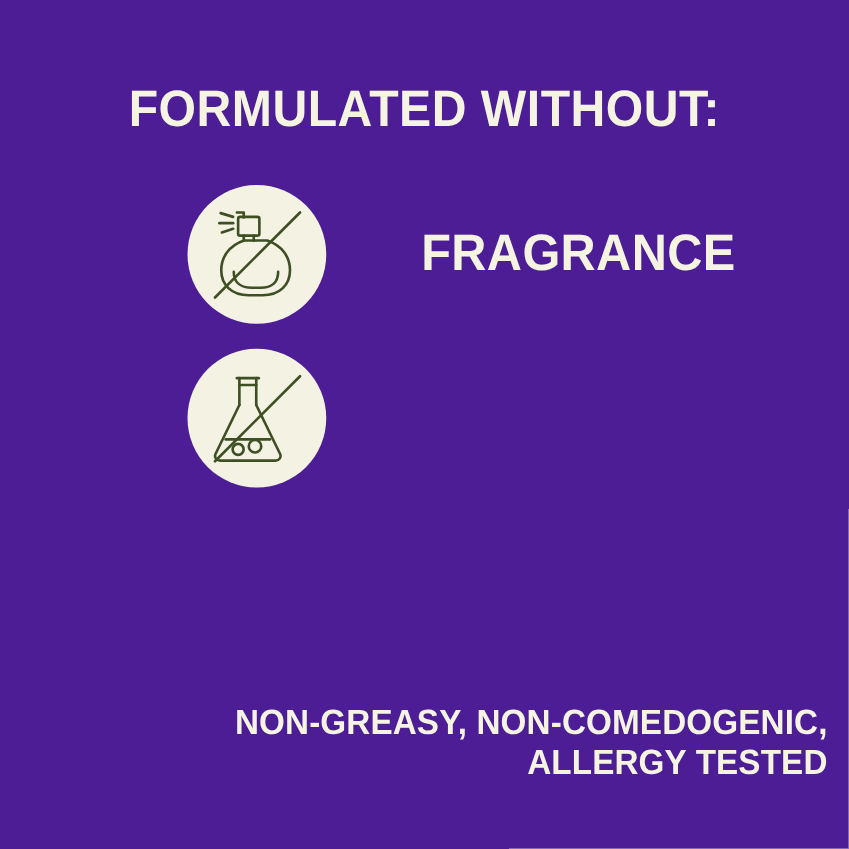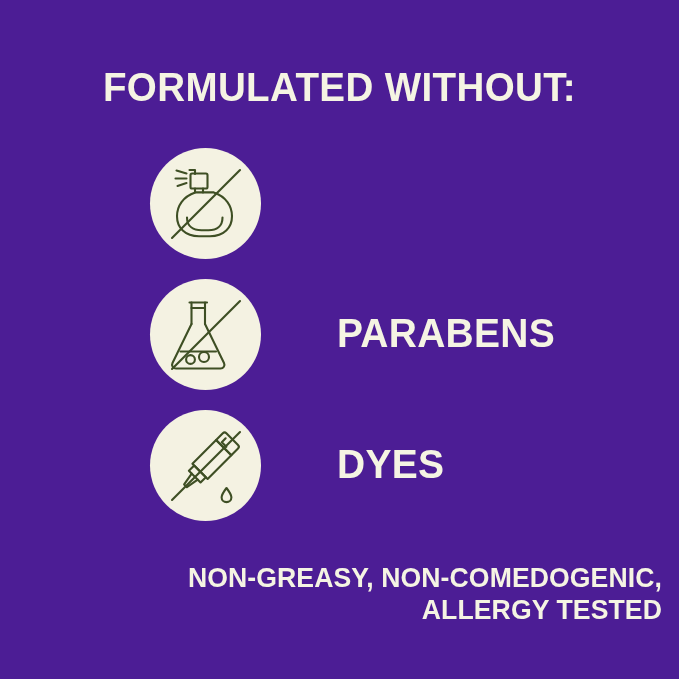--- a/index.html
+++ b/index.html
@@ -139,20 +139,23 @@
                    C 74.0 88.2, 82.0 79.6, 82.0 68.2
                    C 82.0 58.0, 76.0 48.5, 63.8 44.4
                    Z"></path>
 
           <path d="M37.0 69.5 C 37.0 78.5, 43.5 82.2, 51.5 82.2
                    L 58.5 82.2 C 66.5 82.2, 72.5 78.5, 72.5 69.5"></path>
 
           <line x1="22.0" y1="90.0" x2="90.0" y2="22.0"></line>
         </svg>
       </div>
+      <div class="row-label">
+        <span>FRAGRANCE</span>
+      </div>
     </div>
 
     <div class="row">
       <div class="badge">
         <svg viewBox="0 0 111 111" xmlns="http://www.w3.org/2000/svg" fill="none" stroke="#3E4F24" stroke-width="2.1" stroke-linecap="round" stroke-linejoin="round">
 
           <path d="M39.5 23.5 h17.5"></path>
 
           <path d="M41.5 23.5 v21.5 M55.0 23.5 v21.5"></path>
 
@@ -163,53 +166,22 @@
                    L 55.0 45.0"></path>
 
           <path d="M30.5 72.5 H 66.0"></path>
 
           <circle cx="40.5" cy="80.5" r="4.4"></circle>
           <circle cx="54.0" cy="78.0" r="5.0"></circle>
 
           <line x1="22.0" y1="90.0" x2="90.0" y2="22.0"></line>
         </svg>
       </div>
-      <div class="row-label">
-        <span>PARABENS</span>
-      </div>
     </div>
 
-    <div class="row">
-      <div class="badge">
-        <svg viewBox="0 0 111 111" xmlns="http://www.w3.org/2000/svg" fill="none" stroke="#3E4F24" stroke-width="2.1" stroke-linecap="round" stroke-linejoin="round">
-          <g transform="rotate(45 55.5 55.5)">
-
-            <path d="M47.5 18.0 h16.5 a2.5 2.5 0 0 1 2.5 2.5 v9.5 h-21.5 v-9.5 a2.5 2.5 0 0 1 2.5 -2.5 z"></path>
-
-            <path d="M50.5 22.0 v5.5 h6.5"></path>
-
-            <path d="M45.0 30.0 h21.5 v33.5 h-21.5 z"></path>
-
-            <path d="M47.5 63.5 h16.5 v7.5 h-16.5 z"></path>
-
-            <path d="M51.5 71.0 L 53.8 84.0 h3.9 L 60.0 71.0"></path>
-          </g>
-
-          <path d="M76.5 78.0
-                   C 73.4 82.1, 71.6 84.6, 71.6 87.2
-                   a 4.9 4.9 0 0 0 9.8 0
-                   c 0 -2.6, -1.8 -5.1, -4.9 -9.2 z"></path>
-
-          <line x1="22.0" y1="90.0" x2="90.0" y2="22.0"></line>
-        </svg>
-      </div>
-      <div class="row-label">
-        <span>DYES</span>
-      </div>
-    </div>
 
   </div>
 
   <div id="footer">
     <span class="fline">NON-GREASY, NON-COMEDOGENIC,</span>
     <span class="fline">ALLERGY TESTED</span>
   </div>
 
 </div>
 

